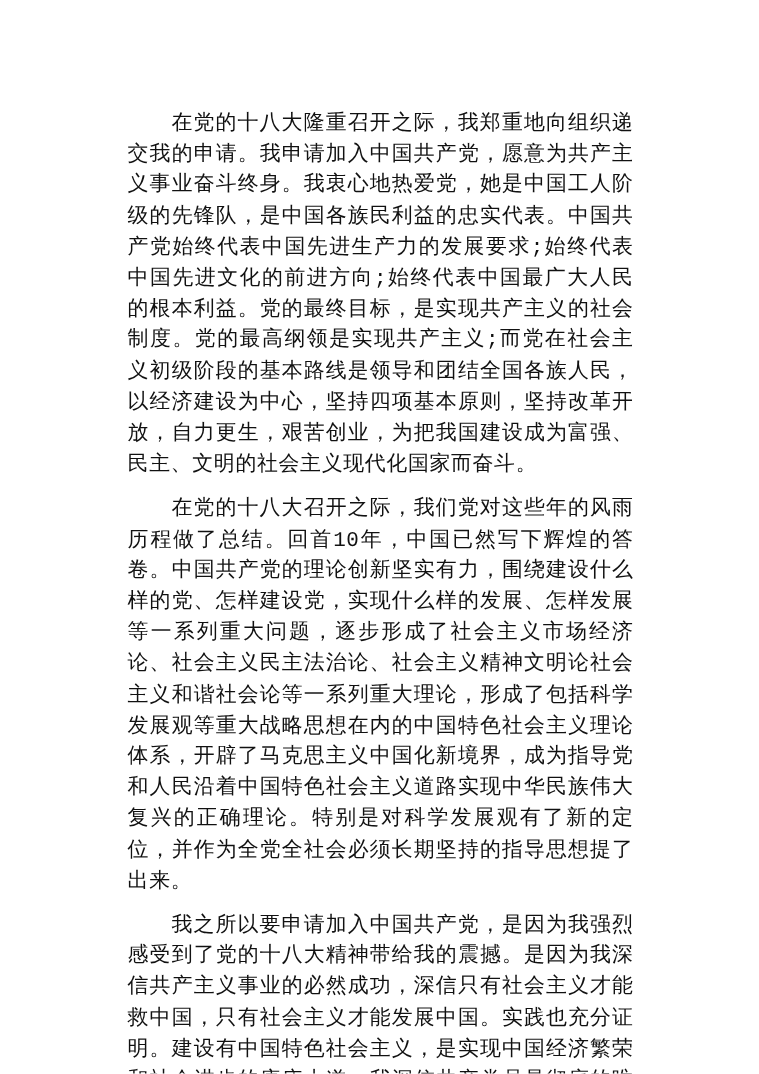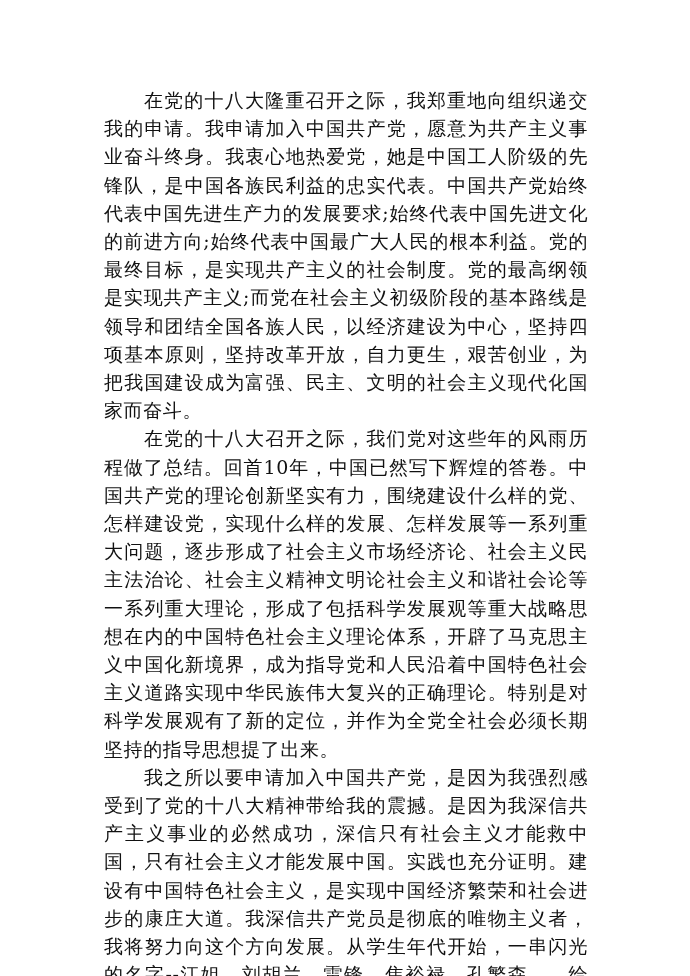--- a/index.html
+++ b/index.html
@@ -18,26 +18,27 @@
       left: 104px;
       top: 86px;
       width: 484px;
       font-family: "DejaVu Serif", "Liberation Serif", serif;
       font-size: 19px;
       line-height: 28.2px;
       color: #111111;
       letter-spacing: 0.6px;
     }
     .para {
-      margin: 0;
+      margin: 12px;
       padding: 0;
       text-align: justify;
       text-justify: inter-character;
       text-indent: 2.1em;
       word-break: break-all;
+      font-family: Liberation Mono, monospace;
     }
   </style>
 </head>
 <body>
 
 <div class="page">
   <p class="para">在党的十八大隆重召开之际，我郑重地向组织递交我的申请。我申请加入中国共产党，愿意为共产主义事业奋斗终身。我衷心地热爱党，她是中国工人阶级的先锋队，是中国各族民利益的忠实代表。中国共产党始终代表中国先进生产力的发展要求;始终代表中国先进文化的前进方向;始终代表中国最广大人民的根本利益。党的最终目标，是实现共产主义的社会制度。党的最高纲领是实现共产主义;而党在社会主义初级阶段的基本路线是领导和团结全国各族人民，以经济建设为中心，坚持四项基本原则，坚持改革开放，自力更生，艰苦创业，为把我国建设成为富强、民主、文明的社会主义现代化国家而奋斗。</p>
   <p class="para">在党的十八大召开之际，我们党对这些年的风雨历程做了总结。回首10年，中国已然写下辉煌的答卷。中国共产党的理论创新坚实有力，围绕建设什么样的党、怎样建设党，实现什么样的发展、怎样发展等一系列重大问题，逐步形成了社会主义市场经济论、社会主义民主法治论、社会主义精神文明论社会主义和谐社会论等一系列重大理论，形成了包括科学发展观等重大战略思想在内的中国特色社会主义理论体系，开辟了马克思主义中国化新境界，成为指导党和人民沿着中国特色社会主义道路实现中华民族伟大复兴的正确理论。特别是对科学发展观有了新的定位，并作为全党全社会必须长期坚持的指导思想提了出来。</p>
   <p class="para">我之所以要申请加入中国共产党，是因为我强烈感受到了党的十八大精神带给我的震撼。是因为我深信共产主义事业的必然成功，深信只有社会主义才能救中国，只有社会主义才能发展中国。实践也充分证明。建设有中国特色社会主义，是实现中国经济繁荣和社会进步的康庄大道。我深信共产党员是彻底的唯物主义者，我将努力向这个方向发展。从学生年代开始，一串闪光的名字--江姐、刘胡兰、雷锋、焦裕禄、孔繁森……给了我很大的启迪和教育。党的精神在他们身上体现，也是我人生发展的标杆。我初中就加入了共青团，并从高中开始就积极参加入党申请。而在我的大学期间，也在校党委领导下的学工办工作，积极认真地完成学生工作，并从中学习党的工作精神，逐渐完善自己的价值观。而我身边的员学生无不时刻都在起着带头作用，榜样力量。他们无论何时都严格要求自己，这确立了我要成为他们中的一员的决心。我为能加入这样伟大的党感到无比的光荣和自豪。</p>
 </div>

